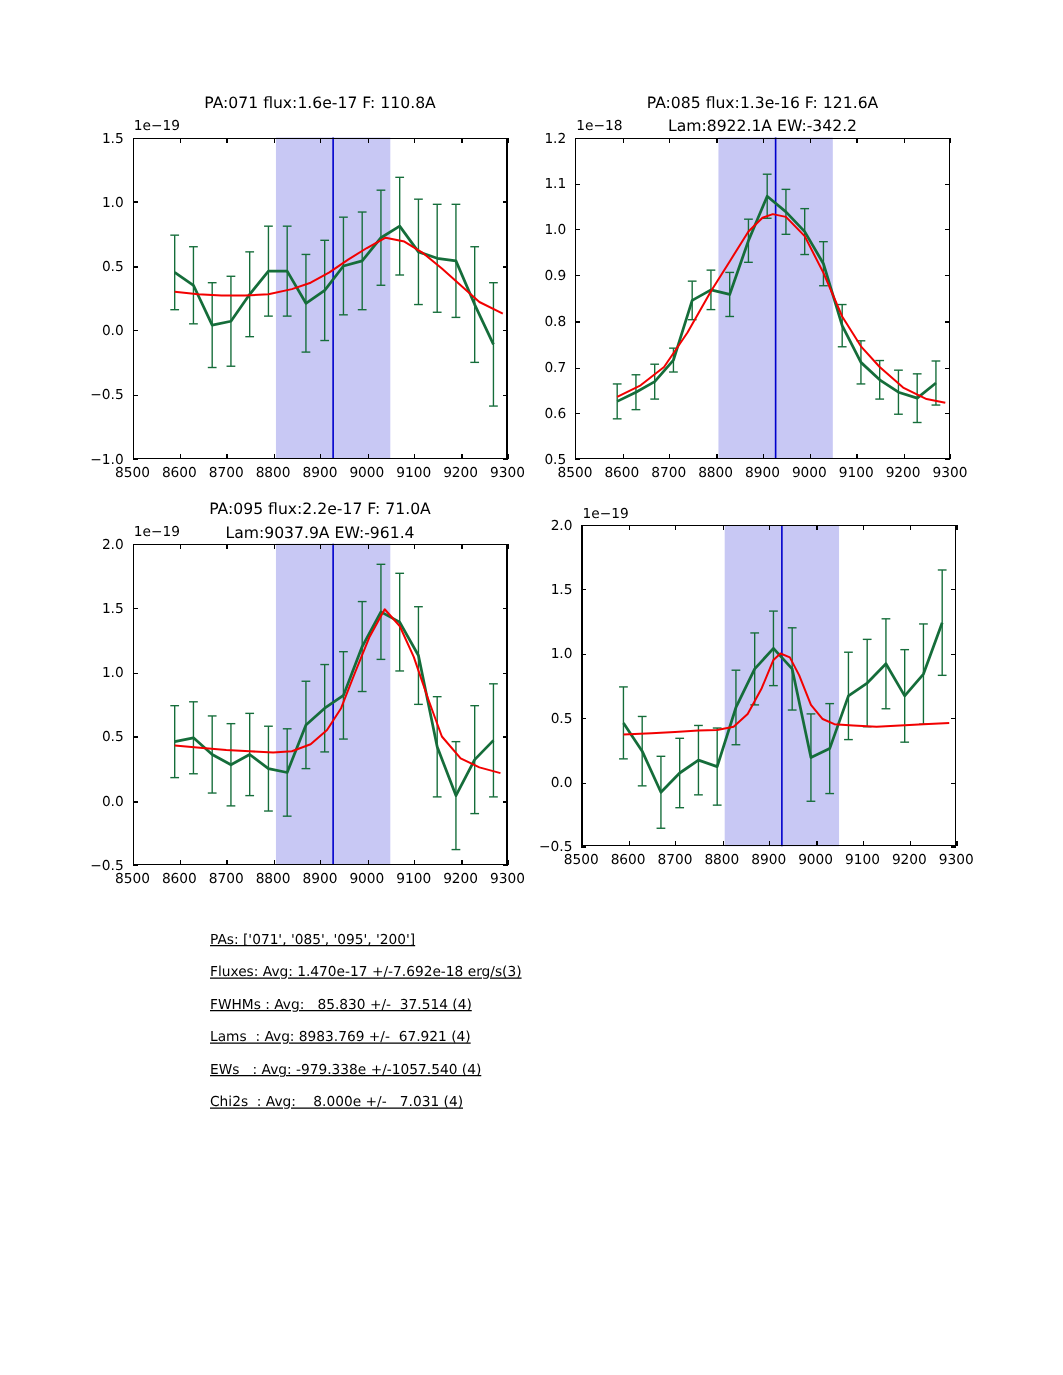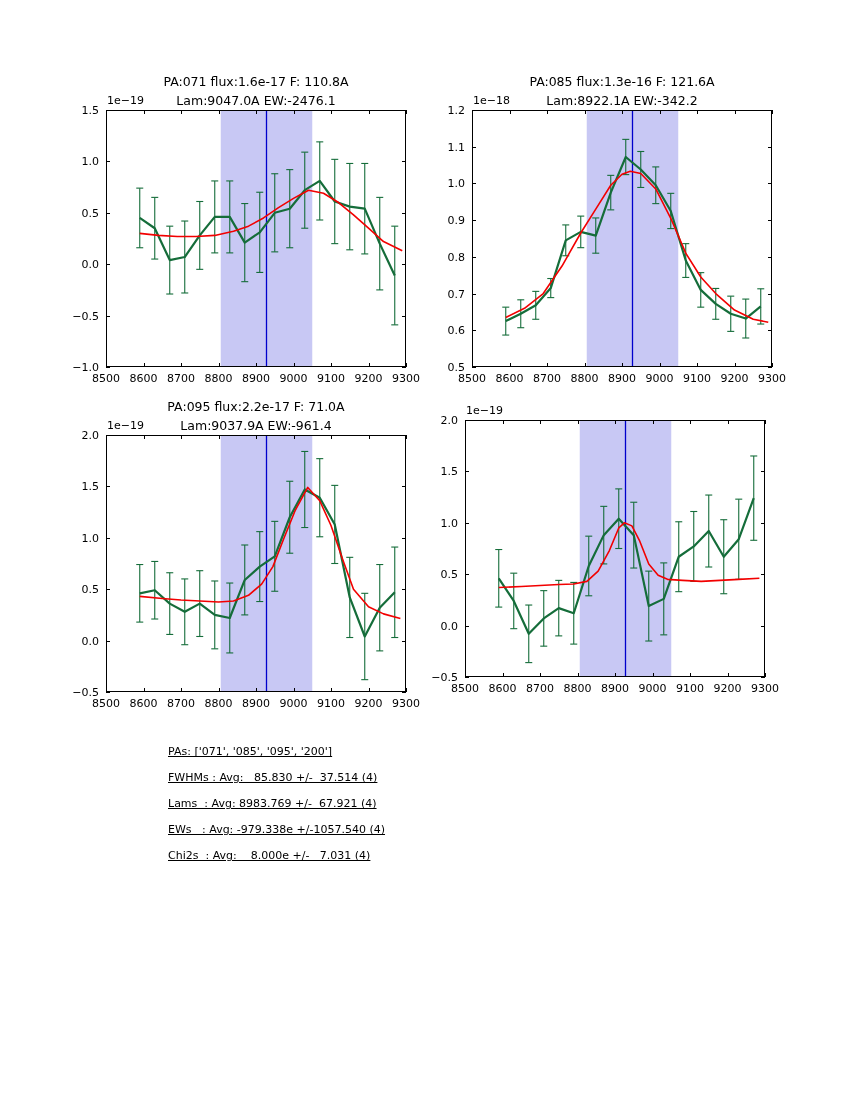--- a/index.html
+++ b/index.html
@@ -1,38 +1,37 @@
 <!DOCTYPE html>
 <html><head>
 <meta charset="utf-8">
 <style>
   html,body{margin:0;padding:0;background:#fff;}
   body{width:850px;height:1100px;position:relative;font-family:"DejaVu Sans","Liberation Sans",sans-serif;color:#000;}
   .figure{position:absolute;left:0;top:0;width:850px;height:1100px;background:#ffffff;}
   .subplot{position:absolute;width:300px;height:257px;border-radius:29px;}
   #sp0{left:106px;top:110px;}
-  #sp1{left:472px;top:110px;}
+  #sp1{left:460px;top:110px;}
   #sp2{left:106px;top:420px;margin-top:15px;}
   #sp3{left:465px;top:420px;}
   .plot-title{position:absolute;left:-40px;right:-40px;top:-37px;text-align:center;
     font-size:12.5px;line-height:18.5px;white-space:nowrap;}
   .offset-label{position:absolute;left:1px;top:-15px;font-size:11px;line-height:12px;text-align:right;}
   .plot-svg{position:absolute;left:0;top:0;overflow:visible;display:block;}
   .summary{position:absolute;left:168px;top:739px;text-decoration:underline;}
   .summary-line{font-size:11px;line-height:26px;white-space:pre;}
 </style>
 </head>
 <body>
 
 <div class="figure">
 
   <div class="subplot" id="sp0">
     <div class="plot-title">
       <div>PA:071 flux:1.6e-17 F: 110.8A</div>
-      <div>Lam:9047.0A EW:-2476.1</div>
     </div>
     <div class="offset-label">1e−19</div>
     <svg class="plot-svg" width="300" height="257">
         <rect x="114.75" y="0" width="91.5" height="257" fill="#c8c8f4"></rect>
         <line x1="160.5" y1="0" x2="160.5" y2="257" stroke="#0000cc" stroke-width="1.3"></line>
         <g stroke="#156d3a" stroke-width="1.1">
           <line x1="33.75" y1="78.12800000000001" x2="33.75" y2="137.75199999999998"></line>
           <line x1="30.25" y1="78.12800000000001" x2="37.25" y2="78.12800000000001"></line>
           <line x1="30.25" y1="137.75199999999998" x2="37.25" y2="137.75199999999998"></line>
           <line x1="48.75" y1="87.38000000000002" x2="48.75" y2="149.06"></line>
@@ -499,19 +498,20 @@
           <text x="-7" y="158.2" text-anchor="end">0.5</text>
           <text x="-7" y="106.80000000000001" text-anchor="end">1.0</text>
           <text x="-7" y="55.39999999999998" text-anchor="end">1.5</text>
           <text x="-7" y="4" text-anchor="end">2.0</text>
         </g>
       </svg>
   </div>
 
   <div class="summary">
     <div class="summary-line">PAs: ['071', '085', '095', '200']</div>
+    <div class="summary-line">Fluxes: Avg: 1.470e-17 +/-7.692e-18 erg/s(3)</div>
     <div class="summary-line">FWHMs : Avg:   85.830 +/-  37.514 (4)</div>
     <div class="summary-line">Lams  : Avg: 8983.769 +/-  67.921 (4)</div>
     <div class="summary-line">EWs   : Avg: -979.338e +/-1057.540 (4)</div>
     <div class="summary-line">Chi2s  : Avg:    8.000e +/-   7.031 (4)</div>
   </div>
 
 </div>
 
 </body></html>

